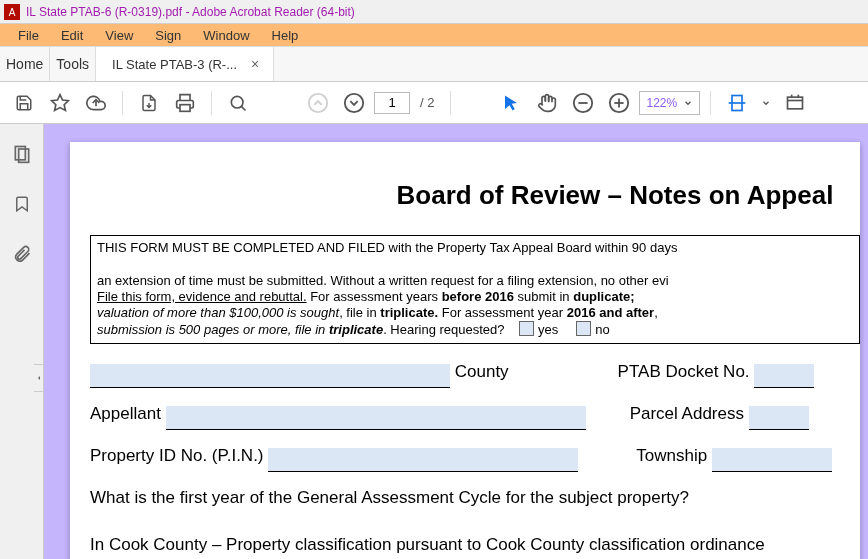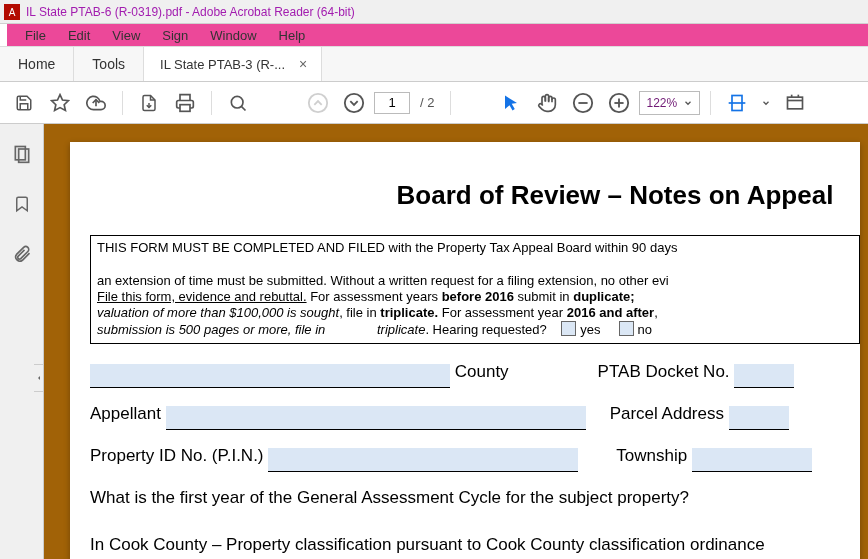--- a/index.html
+++ b/index.html
@@ -4,60 +4,60 @@
 <style>
   * { box-sizing: border-box; margin: 0; padding: 0; }
   body { font-family: "Segoe UI", Arial, sans-serif; font-size: 13px; background: #fff; color: #333; overflow: hidden; width: 868px; height: 559px; }
   
   
   .titlebar { height: 24px; background: #f0f0f0; display: flex; align-items: center; padding: 0 4px; border-bottom: 1px solid #d0d0d0; }
   .titlebar-icon { width: 16px; height: 16px; margin-right: 6px; }
   .titlebar-text { font-size: 12px; color: #a21caf; }
   
   
-  .menubar { height: 22px; background: #ec4899; display: flex; align-items: center; padding: 0 8px; gap: 2px; margin-left: 7px; }
+  .menubar { height: 22px; background: #fdba74; display: flex; align-items: center; padding: 0 8px; gap: 2px; }
   .menu-item { padding: 2px 10px; font-size: 13px; color: #333; cursor: pointer; }
   
   
   .secondbar { height: 36px; background: #f7f7f7; border-top: 1px solid #ddd; border-bottom: 1px solid #ccc; display: flex; align-items: stretch; }
-  .secondbar-btn { padding: 0 18px; display: flex; align-items: center; font-size: 14px; color: #333; cursor: pointer; border-right: 1px solid #ddd; }
+  .secondbar-btn { padding: 0 6px; display: flex; align-items: center; font-size: 14px; color: #333; cursor: pointer; border-right: 1px solid #ddd; }
   .doc-tab { display: flex; align-items: center; padding: 0 10px 0 16px; background: #fff; border-right: 1px solid #ddd; font-size: 13px; gap: 10px; }
   .tab-close { font-size: 14px; color: #666; cursor: pointer; padding: 0 4px; }
   
   
   .toolbar { height: 42px; background: #fff; border-bottom: 1px solid #ccc; display: flex; align-items: center; padding: 0 8px; gap: 4px; }
   .tool-btn { width: 32px; height: 32px; display: flex; align-items: center; justify-content: center; color: #555; cursor: pointer; border-radius: 2px; }
   .tool-sep { width: 1px; height: 24px; background: #ddd; margin: 0 6px; }
   .tool-gap { flex: 0 0 40px; }
   .page-input { width: 36px; height: 22px; text-align: center; border: 1px solid #bbb; font-size: 13px; }
   .page-total { font-size: 13px; color: #555; margin: 0 6px; }
-  .zoom-box { display: flex; align-items: center; border: 1px solid #bbb; height: 24px; padding: 0 6px; gap: 6px; font-size: 12px; color: #701a75; }
+  .zoom-box { display: flex; align-items: center; border: 1px solid #bbb; height: 24px; padding: 0 6px; gap: 6px; font-size: 12px; color: #8b5cf6; }
   .blue-icon { color: #1473e6; }
   
   
   .content-wrap { display: flex; height: 435px; }
   .left-rail { width: 44px; background: #f0f0f0; border-right: 1px solid #ccc; display: flex; flex-direction: column; align-items: center; padding-top: 16px; gap: 22px; position: relative; }
   .rail-btn { width: 28px; height: 28px; display: flex; align-items: center; justify-content: center; color: #666; cursor: pointer; }
   .rail-collapse { position: absolute; right: -1px; top: 240px; width: 10px; height: 28px; background: #f0f0f0; border: 1px solid #ccc; border-left: none; display: flex; align-items: center; justify-content: center; font-size: 9px; color: #666; cursor: pointer; }
   
-  .doc-viewport { flex: 1; background: #a16207; padding: 18px 0 0 26px; overflow: hidden; }
+  .doc-viewport { flex: 1; background: #c4b5fd; padding: 18px 0 0 26px; overflow: hidden; }
   .page { background: #fff; width: 790px; height: 420px; box-shadow: 0 2px 6px rgba(0,0,0,0.3); padding: 24px 0 0 20px; font-family: Arial, sans-serif; color: #000; }
   
   .doc-title { font-size: 26px; font-weight: bold; text-align: center; margin: 14px 0 24px 280px; }
   
   .doc-box { border: 1px solid #000; padding: 4px 6px; font-size: 13px; line-height: 1.25; margin: 0 0 12px 0; }
   .doc-box .u { text-decoration: underline; }
   .doc-box .b { font-weight: bold; }
   .doc-box .i { font-style: italic; }
-  .doc-box .bi { font-weight: normal; font-style: italic; margin-left: 48px; }
+  .doc-box .bi { font-weight: bold; font-style: italic; }
   
   .chk { display: inline-block; width: 15px; height: 15px; border: 1px solid #666; background: #dbe7f5; vertical-align: -2px; margin-right: 4px; }
   
   .form-area { font-size: 17px; line-height: 1.9; }
-  .form-row { display: flex; gap: 20px; margin-bottom: 10px; }
+  .form-row { display: flex; gap: 40px; margin-bottom: 10px; }
   .form-left { display: flex; align-items: flex-end; }
   .ff { display: inline-block; background: #dbe7f5; border-bottom: 1px solid #000; height: 24px; vertical-align: bottom; }
   
   svg { display: block; }
 </style>
 </head>
 <body>
 
 <div class="titlebar">
   <span class="titlebar-icon">

